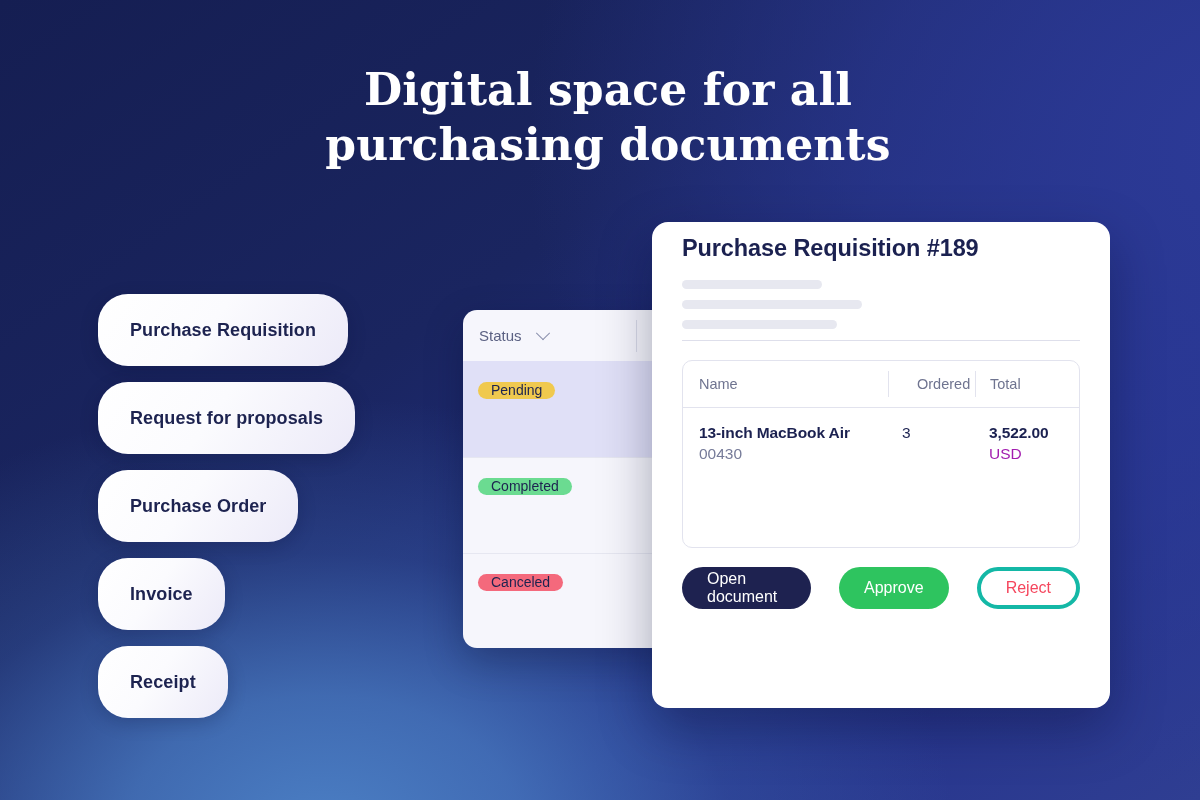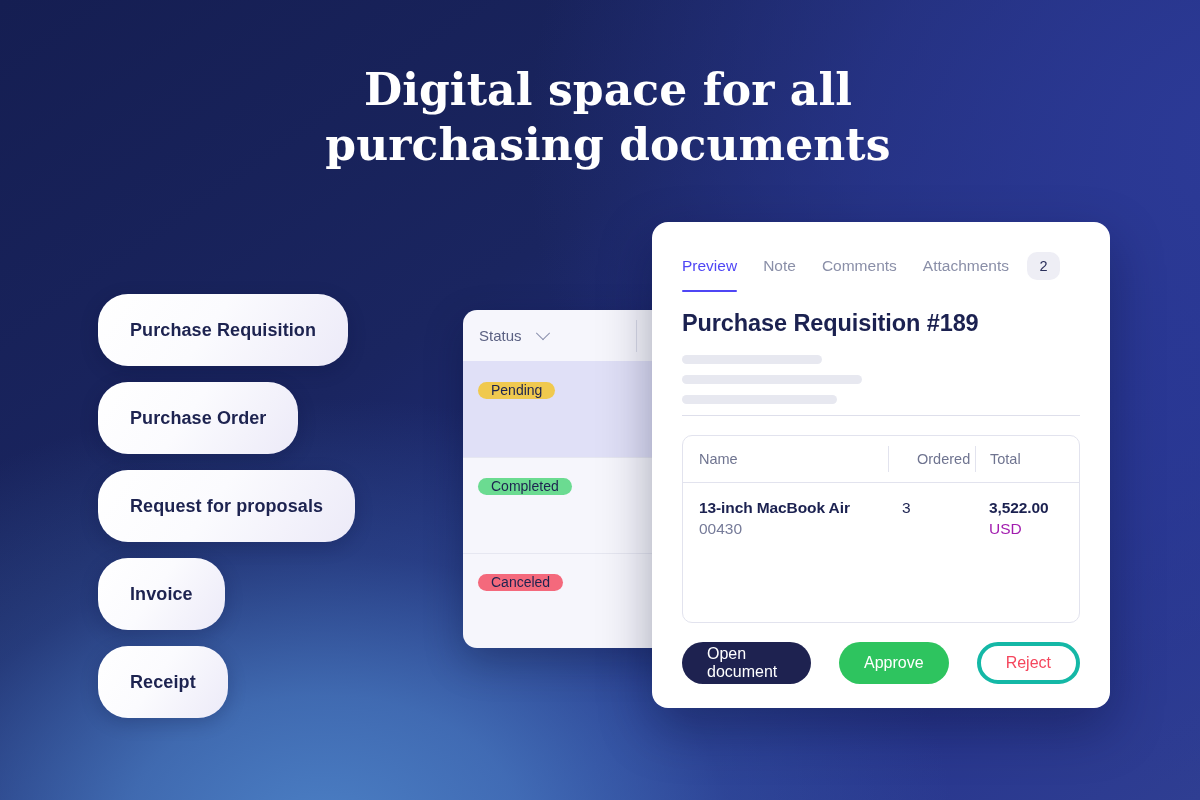--- a/index.html
+++ b/index.html
@@ -270,22 +270,22 @@
 
 <div id="bg"></div>
 
 <div id="headline">
   <span class="l">Digital space for all</span>
   <span class="l">purchasing documents</span>
 </div>
 
 <div id="pill-list">
   <div class="pill-row"><div class="pill">Purchase Requisition</div></div>
+  <div class="pill-row"><div class="pill">Request for proposals</div></div>
   <div class="pill-row"><div class="pill">Purchase Order</div></div>
-  <div class="pill-row"><div class="pill">Request for proposals</div></div>
   <div class="pill-row"><div class="pill">Invoice</div></div>
   <div class="pill-row"><div class="pill">Receipt</div></div>
 </div>
 
 <div id="status-panel">
   <div id="status-head">
     <span class="label">Status</span>
     <span class="chev"></span>
     <span id="col-divider"></span>
   </div>
@@ -295,27 +295,20 @@
   <div class="status-row">
     <span class="badge completed">Completed</span>
   </div>
   <div class="status-row">
     <span class="badge canceled">Canceled</span>
   </div>
 </div>
 
 <div id="detail-card">
 
-  <div id="tabs">
-    <div class="tab active">Preview</div>
-    <div class="tab">Note</div>
-    <div class="tab">Comments</div>
-    <div class="tab">Attachments</div>
-    <div id="tab-badge">2</div>
-  </div>
 
   <div id="doc-title">Purchase Requisition #189</div>
 
   <div id="skeleton">
     <div class="sk" style="width:140px"></div>
     <div class="sk" style="width:180px"></div>
     <div class="sk" style="width:155px"></div>
     <div id="sk-divider"></div>
   </div>
 

